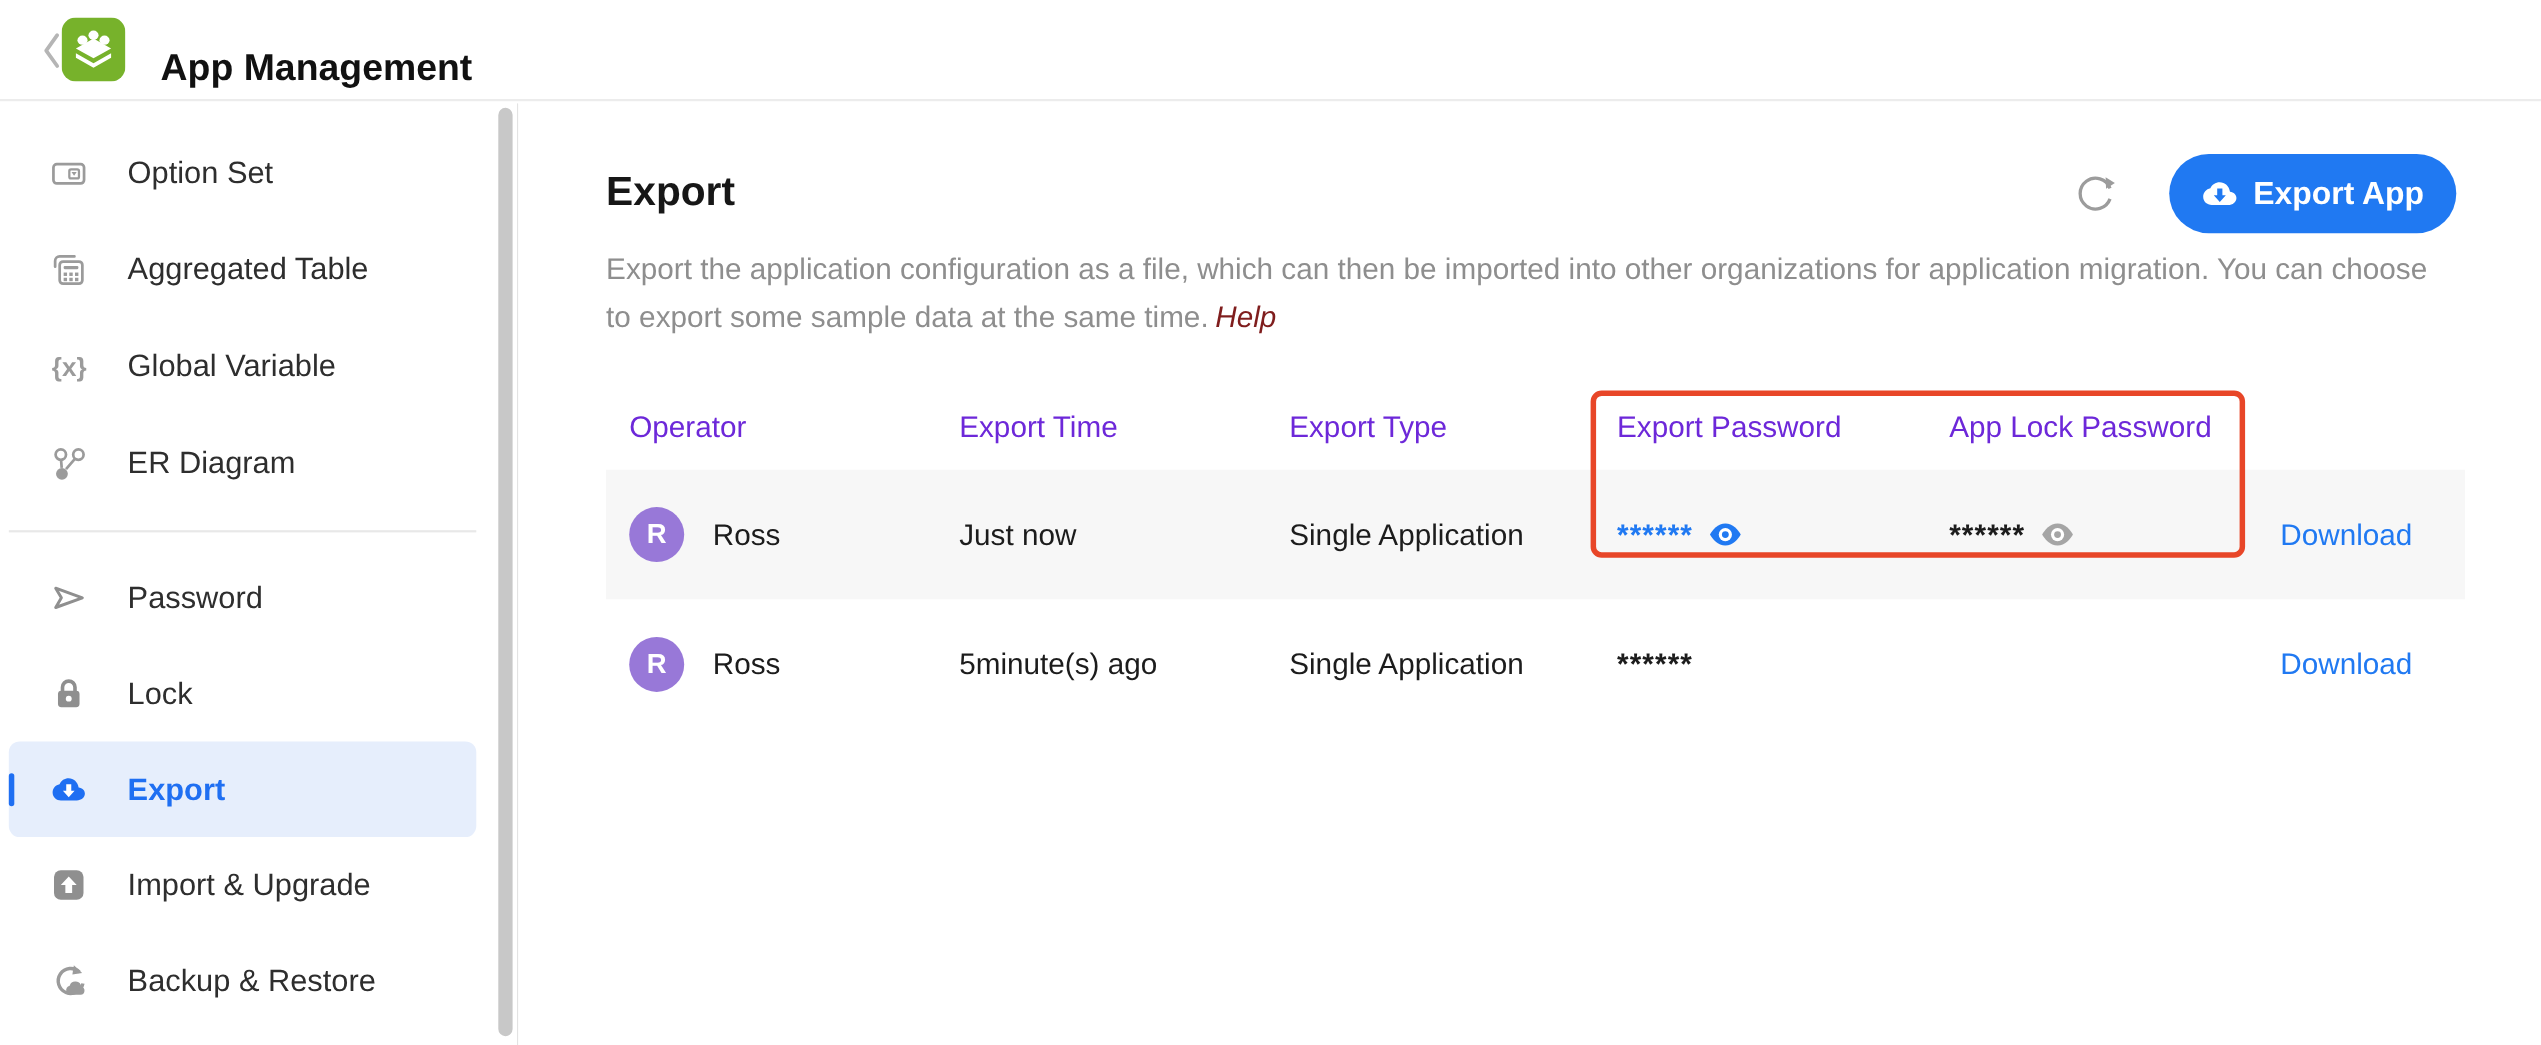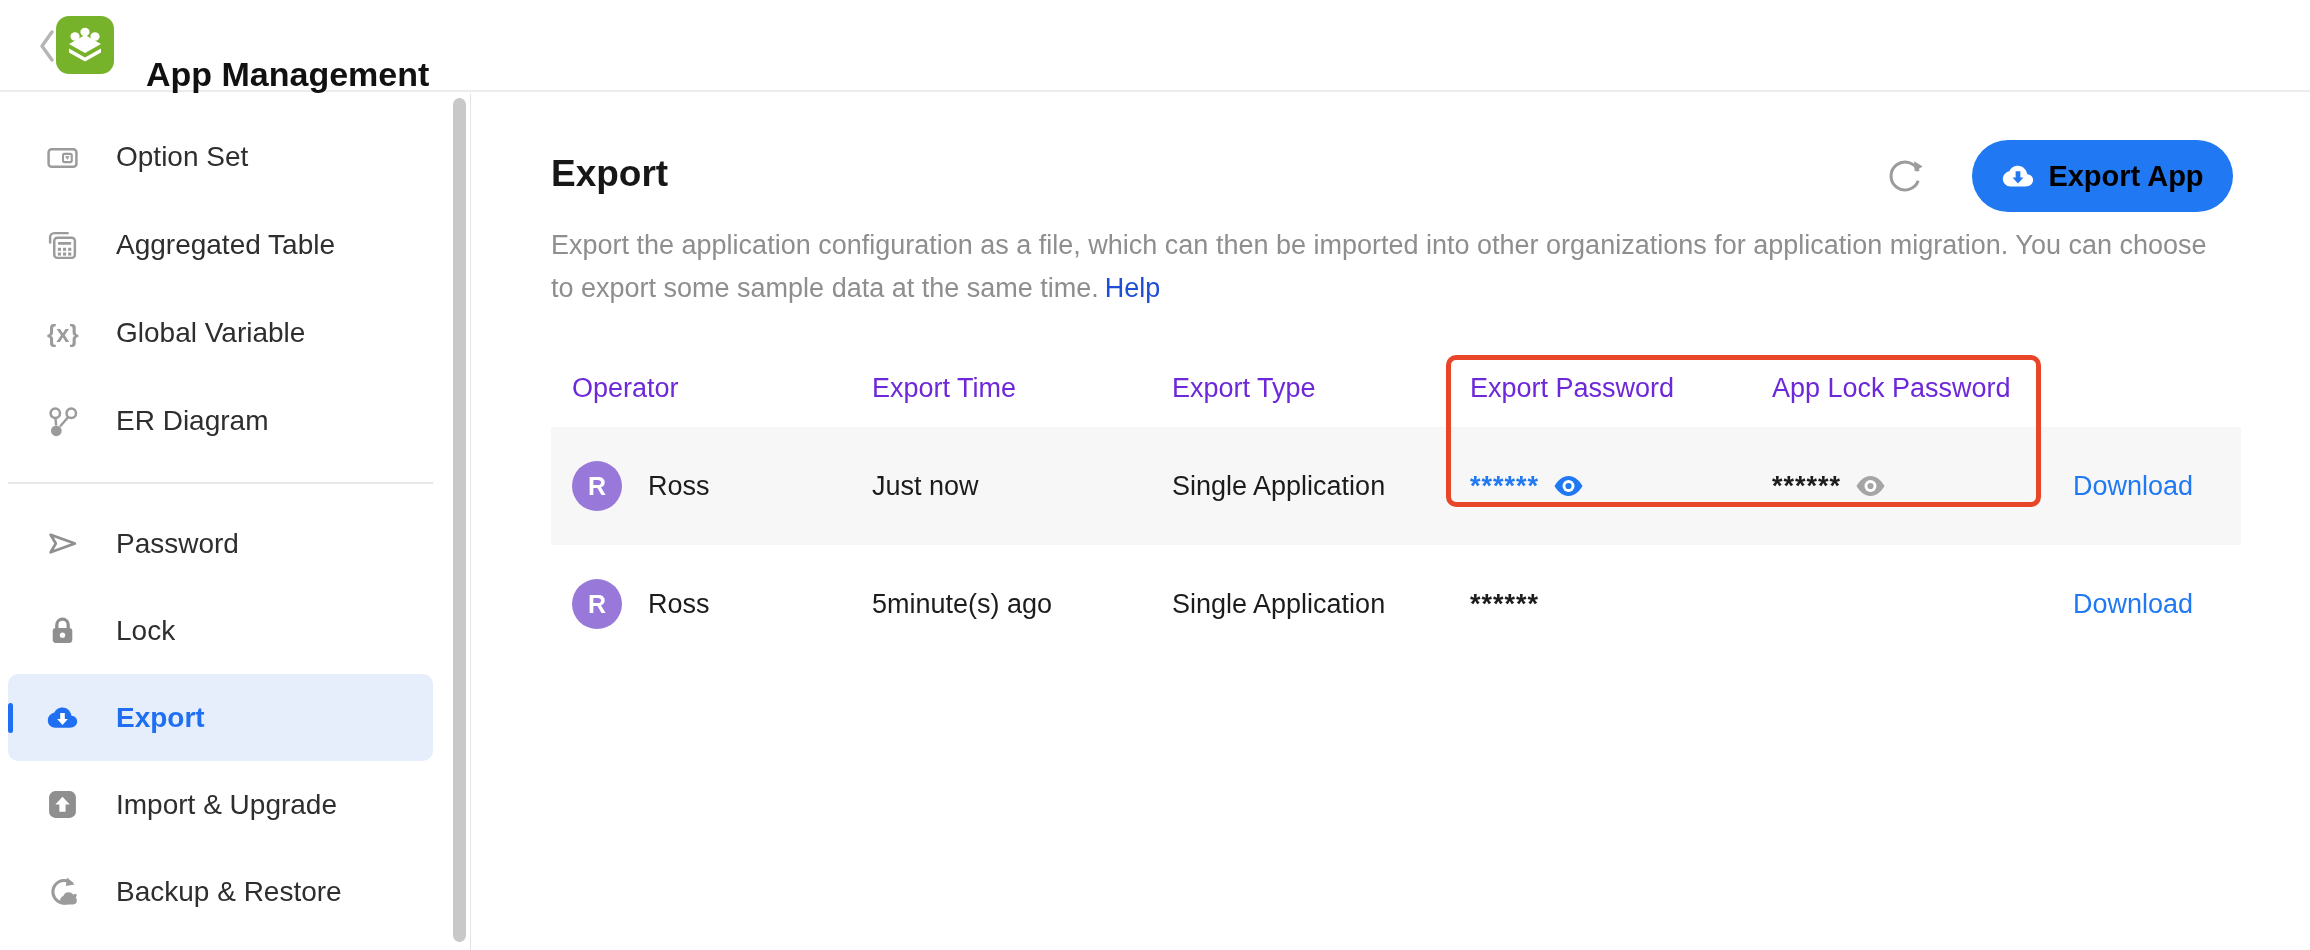--- a/index.html
+++ b/index.html
@@ -4,42 +4,42 @@
 <style>
   * { margin:0; padding:0; box-sizing:border-box; }
   html,body { background:#fff; }
   body { width:2310px; height:950px; font-family:"Liberation Sans","DejaVu Sans",sans-serif; color:#1c1c1c; }
   #app { position:relative; width:2310px; height:950px; background:#fff; overflow:hidden; }
 
   
   .top-header { position:absolute; left:0; top:0; width:2310px; height:92px; background:#fff; border-bottom:2px solid #ececec; display:flex; align-items:center; }
   .back-btn { position:absolute; left:36px; top:28px; width:22px; height:36px; cursor:pointer; }
   .app-logo { position:absolute; left:56px; top:16px; width:58px; height:58px; }
-  .app-title { position:absolute; left:146px; top:16px; height:116px; display:flex; align-items:center; font-size:34px; font-weight:bold; color:#111; }
+  .app-title { position:absolute; left:146px; top:4px; height:116px; display:flex; align-items:center; font-size:34px; font-weight:bold; color:#111; }
 
   
   .sidebar { position:absolute; left:0; top:94px; width:471px; height:856px; background:#fff; border-right:1px solid #e3e3e3; }
   .nav { padding-top:19px; }
   .nav-item { position:relative; height:88px; margin:0 37px 0 8px; border-radius:10px; display:flex; align-items:center; padding-left:38px; cursor:pointer; }
   .nav-item.lower { height:87px; }
   .nav-icon { width:33px; height:33px; flex:0 0 33px; display:flex; align-items:center; justify-content:center; }
   .nav-label { margin-left:37px; font-size:28px; color:#2e2e2e; white-space:nowrap; }
   .nav-item.active { background:#e6eefc; }
   .nav-item.active .nav-label { color:#1f6ff2; font-weight:bold; }
   .active-bar { position:absolute; left:0; top:50%; transform:translateY(-50%); width:5px; height:30px; border-radius:3px; background:#1f6ff2; }
   .nav-divider { height:2px; background:#e8e8e8; margin:17px 37px 16px 8px; }
   .sidebar-scrollbar { position:absolute; left:453px; top:4px; width:13px; height:844px; border-radius:7px; background:#c8c8c8; cursor:pointer; }
 
   
   .page-title { position:absolute; left:551px; top:153px; font-size:37px; font-weight:bold; color:#171717; }
   .refresh-btn { position:absolute; left:1883px; top:154px; width:44px; height:44px; display:flex; align-items:center; justify-content:center; cursor:pointer; }
   .export-app-btn { position:absolute; left:1972px; top:140px; width:261px; height:72px; border-radius:36px; background:#2079f2; border:none; display:flex; align-items:center; justify-content:center; gap:13px; cursor:pointer; }
-  .export-app-btn .btn-label { color:#000000; font-size:29px; font-weight:bold; }
+  .export-app-btn .btn-label { color:#ffffff; font-size:29px; font-weight:bold; }
   .page-desc { position:absolute; left:551px; top:224px; width:1662px; font-size:27px; line-height:43px; color:#8e8e8e; }
-  .help-link { color:#1d4ed8; text-decoration:none; margin-left:6px; cursor:pointer; }
+  .help-link { color:#7f1d1d; text-decoration:none; margin-left:6px; cursor:pointer;font-style:italic; }
 
   
   .tbl-row { position:absolute; left:551px; width:1690px; display:grid; grid-template-columns:300px 300px 298px 302px 301px 1fr; align-items:center; padding-left:21px; }
   .tbl-head { top:350px; height:77px; }
   .tbl-head .th { font-size:27px; color:#6d28d9; white-space:nowrap; }
   .tbl-r1 { top:427px; height:118px; background:#f7f7f7; }
   .tbl-r2 { top:545px; height:118px; background:#fff; }
   .cell { font-size:27px; color:#1c1c1c; white-space:nowrap; }
   .operator-cell { display:flex; align-items:center; gap:26px; }
   .avatar { width:50px; height:50px; border-radius:50%; background:#9878d8; color:#fff; font-size:25px; font-weight:bold; display:flex; align-items:center; justify-content:center; }

